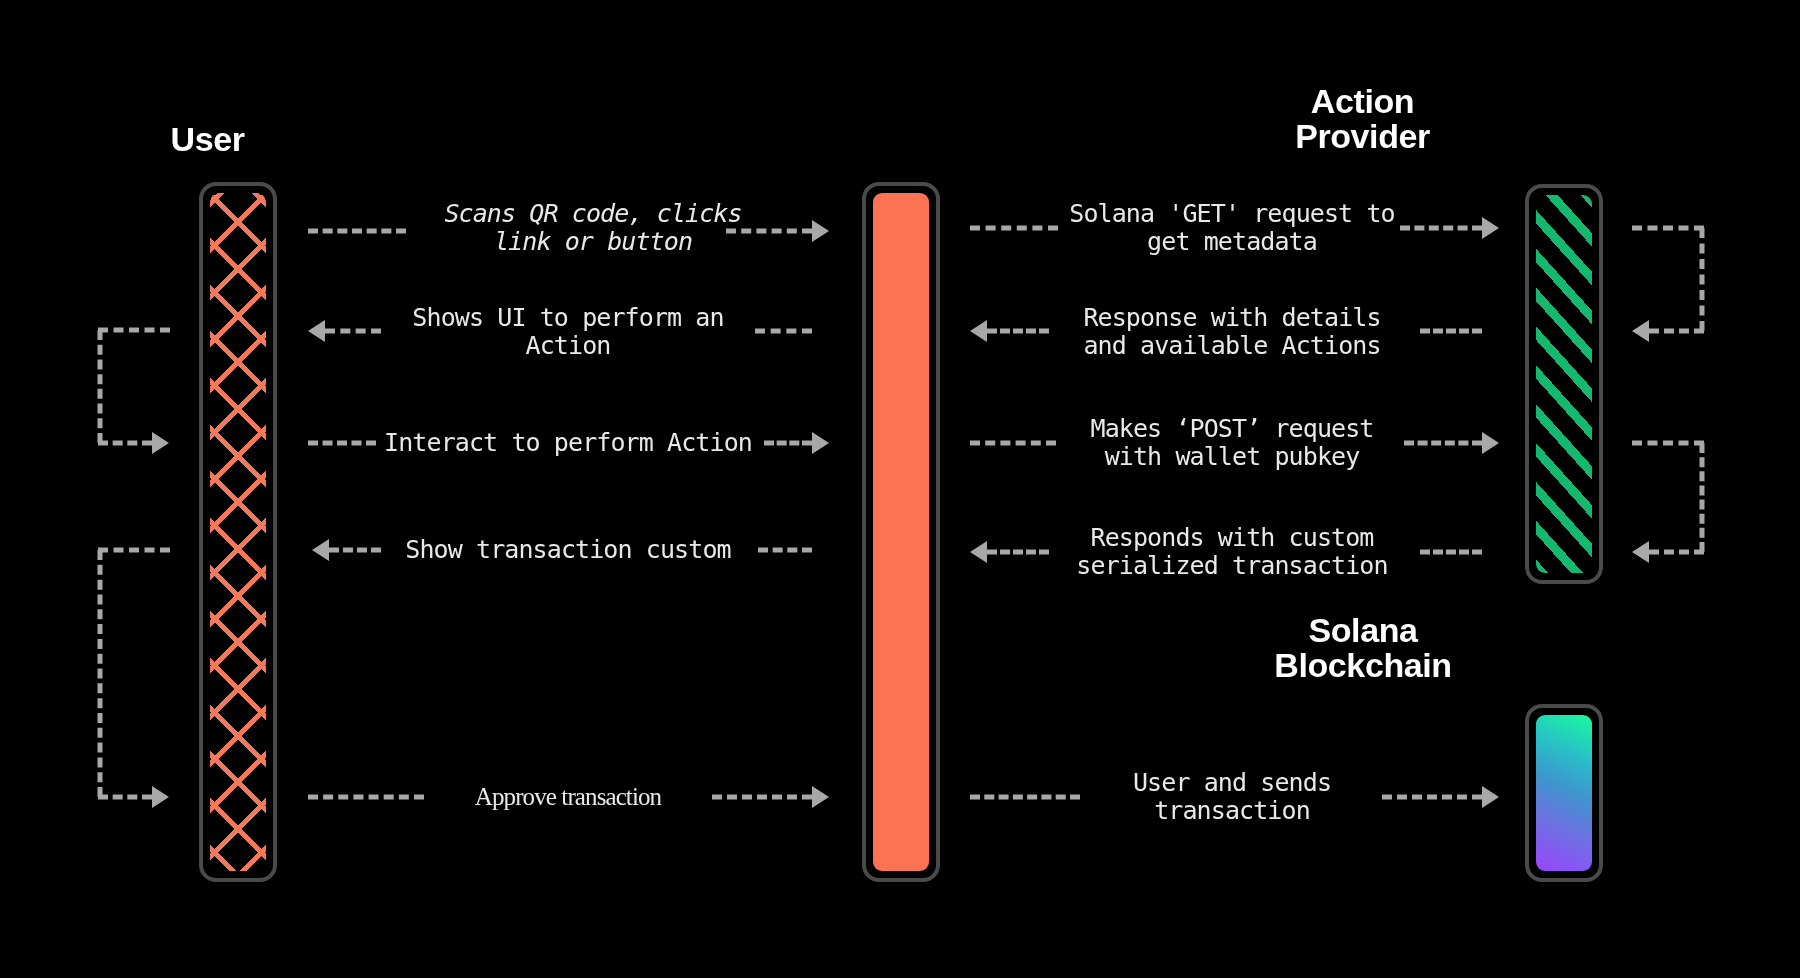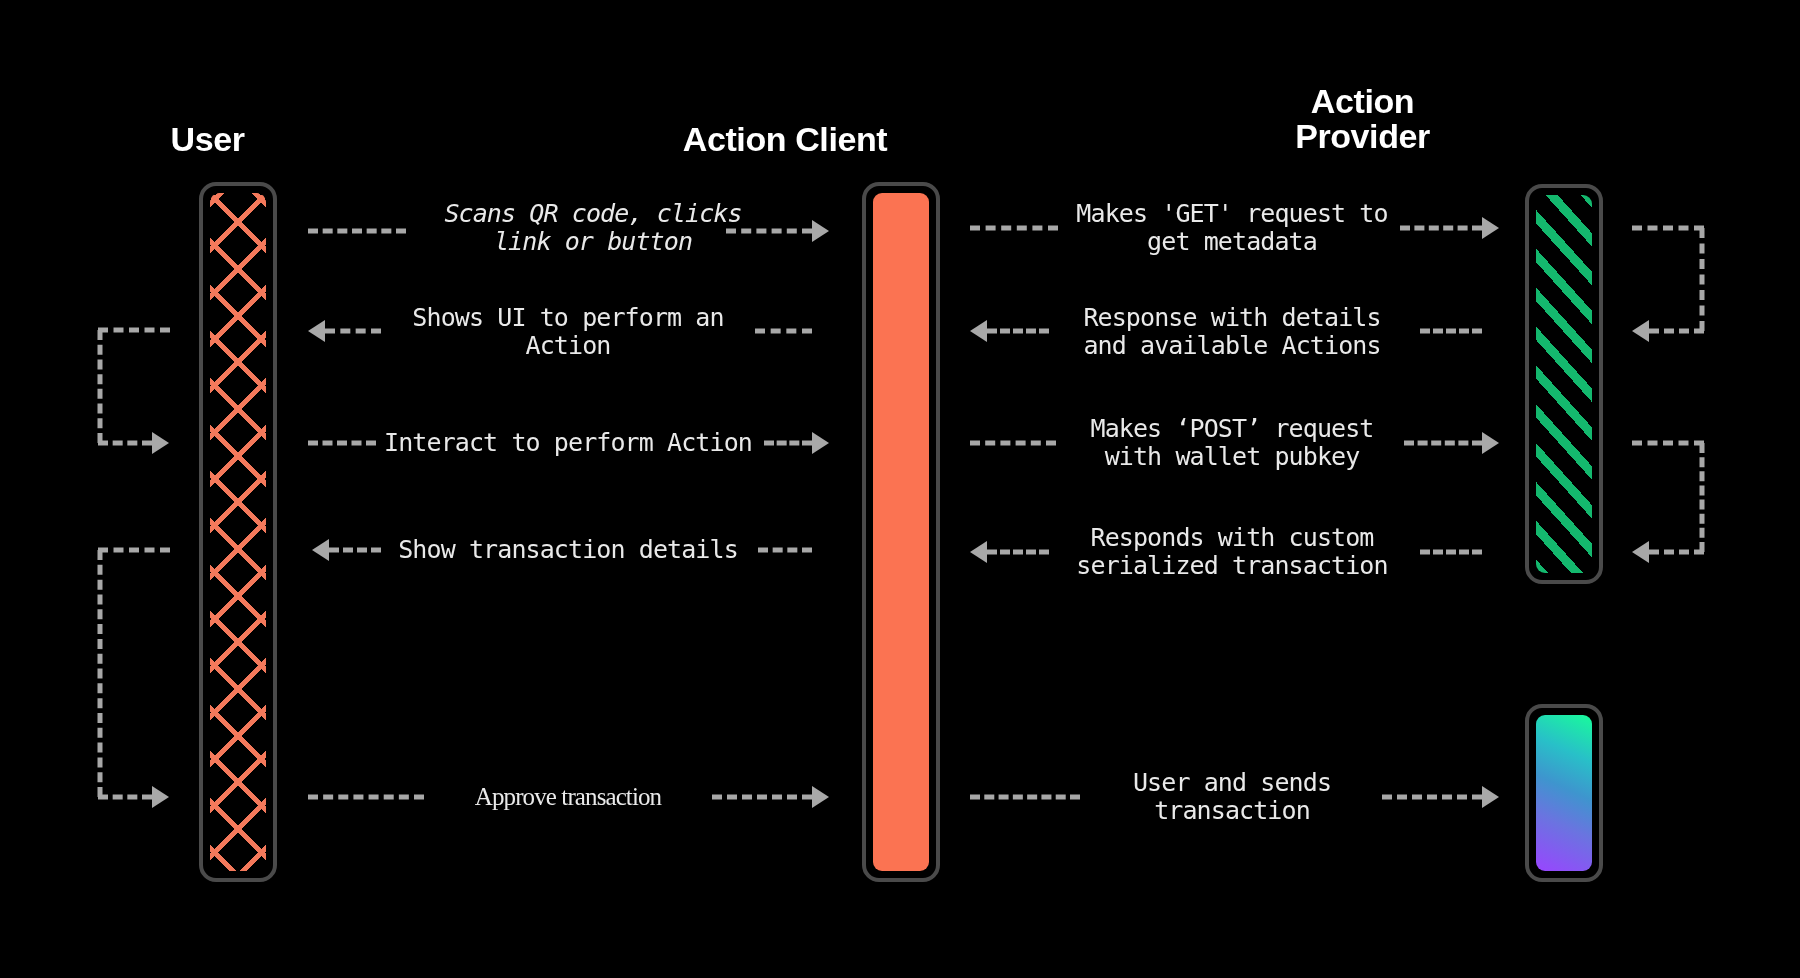--- a/index.html
+++ b/index.html
@@ -107,25 +107,26 @@
   .arrow-r { border-left: 17px solid #a8a8a8; }
   .arrow-l { border-right: 17px solid #a8a8a8; }
 </style>
 </head>
 <body>
 
 <div id="stage">
 
   <div class="title" style="left:120px; top:122px; width:175px;">User</div>
 
-  <div class="title" style="left:670px; top:122px; width:230px;">Action Client</div>
 
   <div class="title" style="left:1255px; top:84px; width:215px;">Action
 Provider</div>
 
+  <div class="title" style="left:1243px; top:613px; width:240px;">Solana
+Blockchain</div>
 
   <div class="bar" style="left:199px; top:182px; width:78px; height:700px;">
     <div class="bar-fill fill-hatch"></div>
   </div>
 
   <div class="bar" style="left:862px; top:182px; width:78px; height:700px;">
     <div class="bar-fill fill-solid-orange"></div>
   </div>
 
   <div class="bar" style="left:1525px; top:184px; width:78px; height:400px;">
@@ -155,34 +156,34 @@
   <div class="msg">
     <div class="dash" style="left:308px; top:443px; width:68px;"></div>
     <div class="msg-label" style="left:568px; top:443px; width:420px;">Interact to perform Action</div>
     <div class="dash" style="left:764px; top:443px; width:48px;"></div>
     <div class="arrow-r" style="left:812px; top:443px;"></div>
   </div>
 
   <div class="msg">
     <div class="arrow-l" style="left:312px; top:550px;"></div>
     <div class="dash" style="left:329px; top:550px; width:52px;"></div>
-    <div class="msg-label" style="left:568px; top:550px; width:420px;">Show transaction details</div>
+    <div class="msg-label" style="left:568px; top:550px; width:420px;">Show transaction custom</div>
     <div class="dash" style="left:758px; top:550px; width:54px;"></div>
   </div>
 
   <div class="msg">
     <div class="dash" style="left:308px; top:797px; width:116px;"></div>
     <div class="msg-label" style="left:568px; top:797px; width:420px;font-family:Liberation Serif, serif;">Approve transaction</div>
     <div class="dash" style="left:712px; top:797px; width:100px;"></div>
     <div class="arrow-r" style="left:812px; top:797px;"></div>
   </div>
 
   <div class="msg">
     <div class="dash" style="left:970px; top:228px; width:88px;"></div>
-    <div class="msg-label" style="left:1232px; top:228px; width:400px;">Makes 'GET' request to
+    <div class="msg-label" style="left:1232px; top:228px; width:400px;">Solana 'GET' request to
 get metadata</div>
     <div class="dash" style="left:1400px; top:228px; width:82px;"></div>
     <div class="arrow-r" style="left:1482px; top:228px;"></div>
   </div>
 
   <div class="msg">
     <div class="arrow-l" style="left:970px; top:331px;"></div>
     <div class="dash" style="left:987px; top:331px; width:62px;"></div>
     <div class="msg-label" style="left:1232px; top:332px; width:400px;">Response with details
 and available Actions</div>

